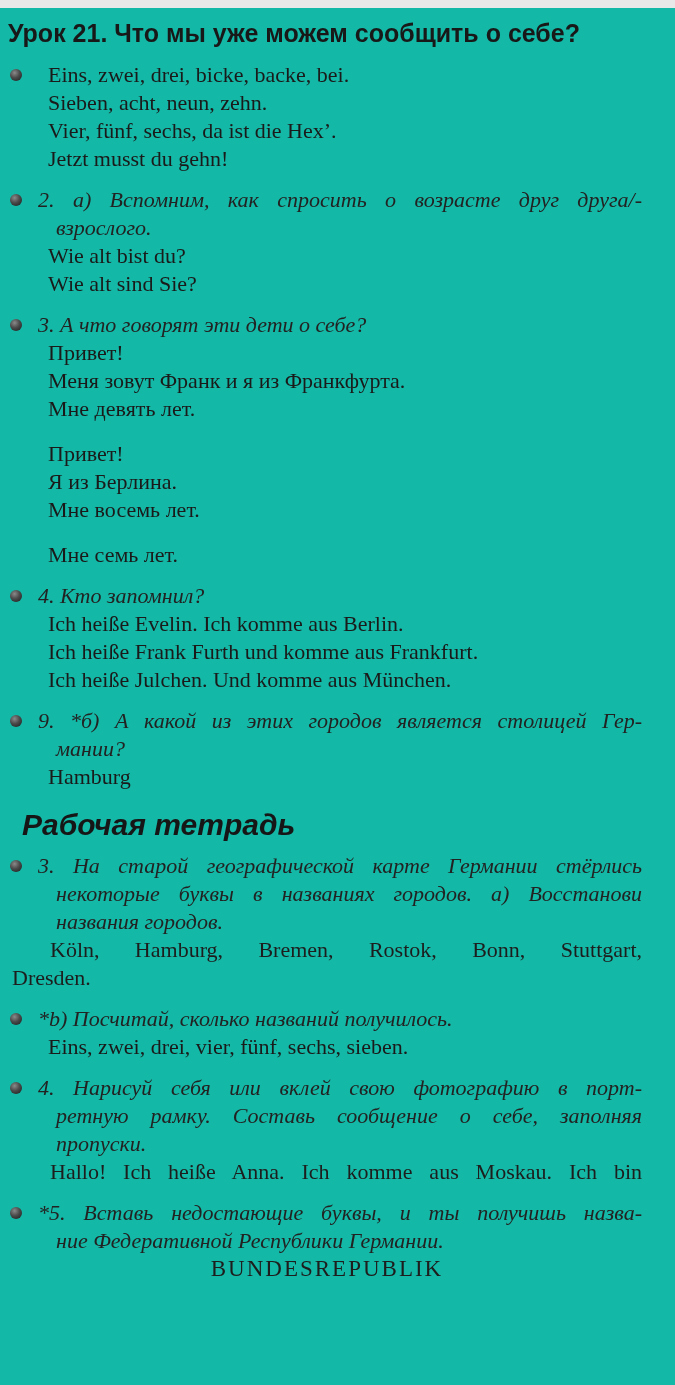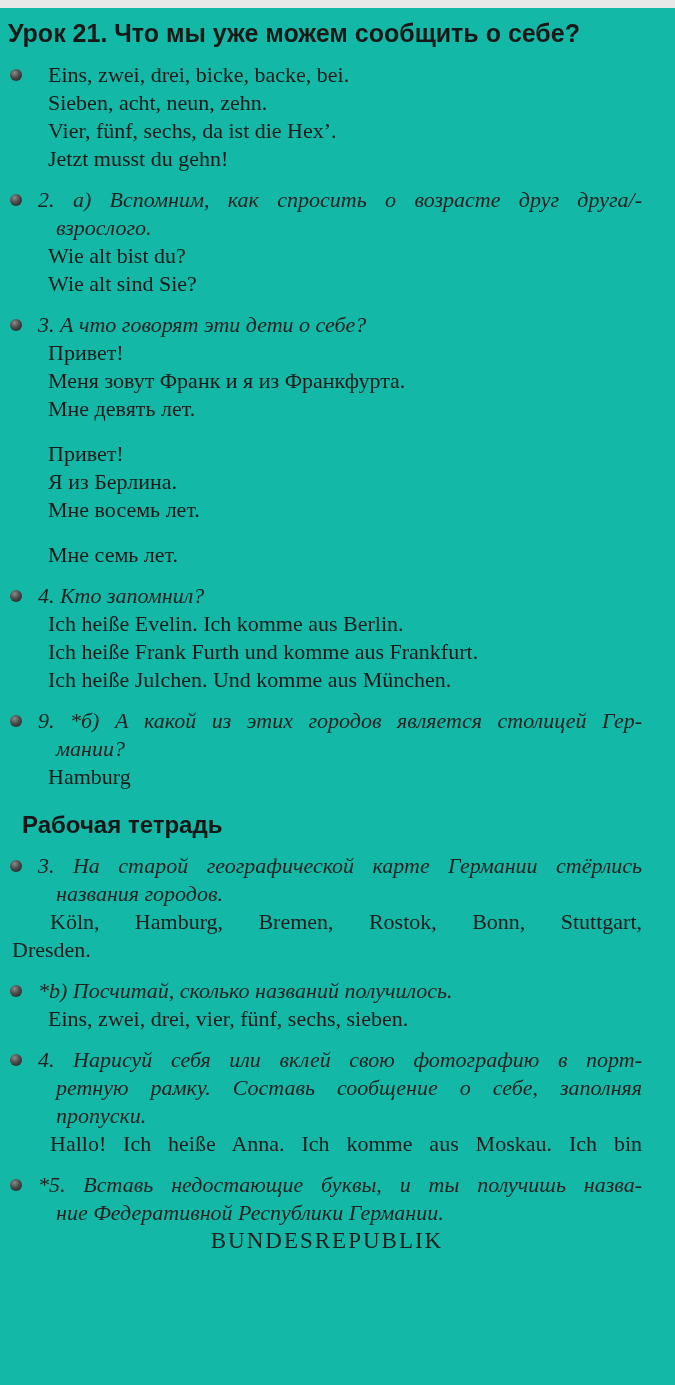--- a/index.html
+++ b/index.html
@@ -51,21 +51,22 @@
   .p-rest { margin-left:-44px; }
   .center-line {
     margin-left:-44px;
     text-align:center;
     letter-spacing:2px;
     font-size:23px;
   }
   .workbook-heading {
     font-family:"Liberation Sans", sans-serif;
     font-weight:700;
-    font-size:24px;
+    font-style:italic;
+    font-size:30px;
     line-height:28px;
     color:#161616;
     margin:20px 0 2px 22px;
   }
 </style>
 </head>
 <body>
 
 <div class="page">
   <div class="title">Урок 21. Что мы уже можем сообщить о себе?</div>
@@ -109,20 +110,21 @@
         <div class="heading-line first fill">9. *б) А какой из этих городов является столицей Гер-</div>
         <div class="heading-line">мании?</div>
         <div class="answer-line">Hamburg</div>
       </div>
     </div>
   <div class="workbook-heading">Рабочая тетрадь</div>
   <div>
       <div class="section">
         <span class="bullet"></span>
         <div class="heading-line first fill">3. На старой географической карте Германии стёрлись</div>
+        <div class="heading-line fill">некоторые буквы в названиях городов. а) Восстанови</div>
         <div class="heading-line">названия городов.</div>
         <div class="p-first">Köln, Hamburg, Bremen, Rostok, Bonn, Stuttgart,</div>
         <div class="p-rest">Dresden.</div>
       </div>
       <div class="section">
         <span class="bullet"></span>
         <div class="heading-line first">*b) Посчитай, сколько названий получилось.</div>
         <div class="answer-line">Eins, zwei, drei, vier, fünf, sechs, sieben.</div>
       </div>
       <div class="section">

